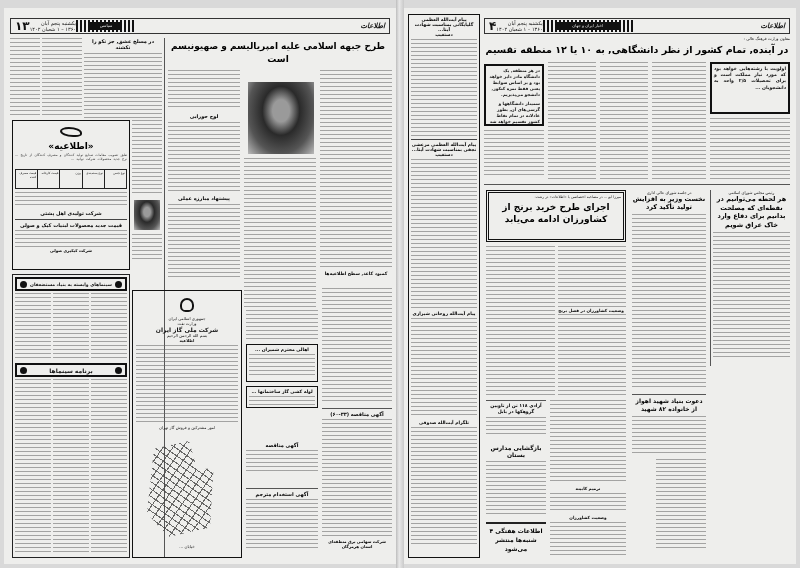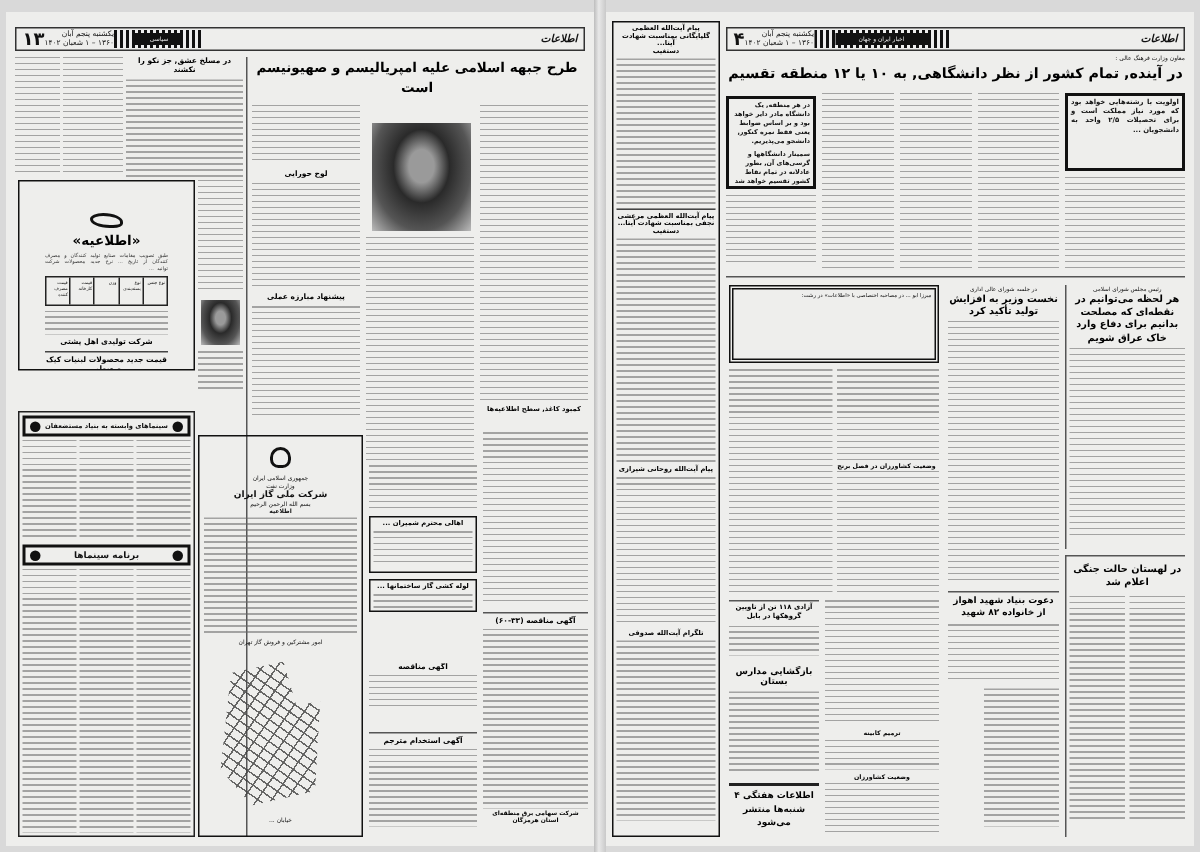--- a/index.html
+++ b/index.html
@@ -58,21 +58,21 @@
   </div>
   <div class="block" style="left:38px;top:30px;width:40px;height:80px">
     <div class="lines" style="height:100%"></div>
   </div>
   <div class="block" style="left:80px;top:30px;width:78px;height:80px">
     <div class="h" style="font-size:5px">در مسلخ عشق, جز نکو را نکشند</div>
     <div class="lines" style="height:70px;margin-top:3px"></div>
   </div>
   <div class="vr" style="left:160px;top:30px;height:520px"></div>
 
-  <div class="block box" style="left:8px;top:112px;width:118px;height:127px;padding:17px">
+  <div class="block box" style="left:8px;top:112px;width:118px;height:150px;padding:2px">
     <div class="emblem" style="border-radius:40% 60% 30% 60%;width:22px;height:10px"></div>
     <div class="h" style="font-size:9px;margin-top:4px">«اطلاعیه»</div>
     <div class="txt" style="height:14px;margin-top:2px">طبق تصویب مقامات صنایع تولید کنندگان و مصرف کنندگان از تاریخ ... نرخ جدید محصولات شرکت توانید ...</div>
     <div style="display:flex;border:1px solid #222;margin-top:2px;font-size:3px;height:20px">
       <div style="flex:1;border-left:1px solid #222;padding:1px">نوع جنس</div>
       <div style="flex:1;border-left:1px solid #222;padding:1px">نوع بسته‌بندی</div>
       <div style="flex:1;border-left:1px solid #222;padding:1px">وزن</div>
       <div style="flex:1;border-left:1px solid #222;padding:1px">قیمت کارخانه</div>
       <div style="flex:1;padding:1px">قیمت مصرف کننده</div>
     </div>
@@ -228,20 +228,21 @@
   <div class="block" style="left:248px;top:54px;width:54px;height:120px">
       <div class="lines" style="height:100%"></div>
     </div>
   <div class="block" style="left:306px;top:110px;width:80px;height:64px">
       <div class="lines" style="height:100%"></div>
     </div>
   <div class="hr" style="left:80px;top:176px;width:306px"></div>
 
   <div class="block dbl" style="left:82px;top:182px;width:140px;height:52px;padding:2px">
     <div style="font-size:3.6px;direction:rtl">میرزا ابو ... در مصاحبه اختصاصی با «اطلاعات» در رشت:</div>
+    <div class="h" style="font-size:9px;line-height:12px;margin-top:2px">اجرای طرح خرید برنج از کشاورزان ادامه می‌یابد</div>
   </div>
   <div class="block" style="left:82px;top:238px;width:140px;height:150px;display:flex;gap:3px">
     <div class="lines" style="flex:1"></div>
     <div class="lines" style="flex:1"></div>
   </div>
   <div class="block" style="left:152px;top:300px;width:70px;height:10px">
     <div class="h" style="font-size:4.2px;background:#eeeeec">وضعیت کشاورزان در فصل برنج</div>
   </div>
 
   <div class="block" style="left:306px;top:182px;width:80px;height:176px;border-left:1px solid #555;padding-left:2px">
@@ -274,20 +275,13 @@
     <div class="h" style="font-size:4.2px;margin:2px 0">وضعیت کشاورزان</div>
     <div class="lines" style="height:40px"></div>
   </div>
 
   <div class="block" style="left:228px;top:386px;width:74px;height:164px;border-top:1px solid #555">
     <div class="h" style="font-size:6px;line-height:8px;margin-top:2px">دعوت بنیاد شهید اهواز از خانواده ۸۲ شهید</div>
     <div class="lines" style="height:40px;margin-top:3px"></div>
     <div class="lines" style="height:92px;margin-top:3px;margin-left:24px"></div>
   </div>
 
-  <div class="block" style="left:306px;top:362px;width:80px;height:188px;border-top:1px solid #555;border-left:1px solid #555;padding-left:2px">
-    <div class="h" style="font-size:6.5px;line-height:9px;margin-top:4px">در لهستان حالت جنگی اعلام شد</div>
-    <div style="display:flex;gap:3px;height:150px;margin-top:4px">
-      <div class="lines" style="flex:1"></div>
-      <div class="lines" style="flex:1"></div>
-    </div>
-  </div>
 </div>
 
 </body></html>

